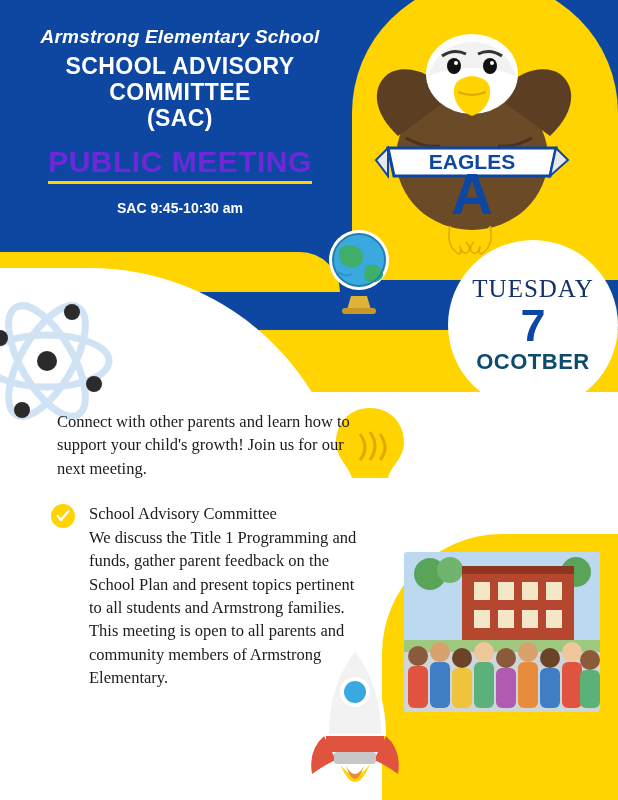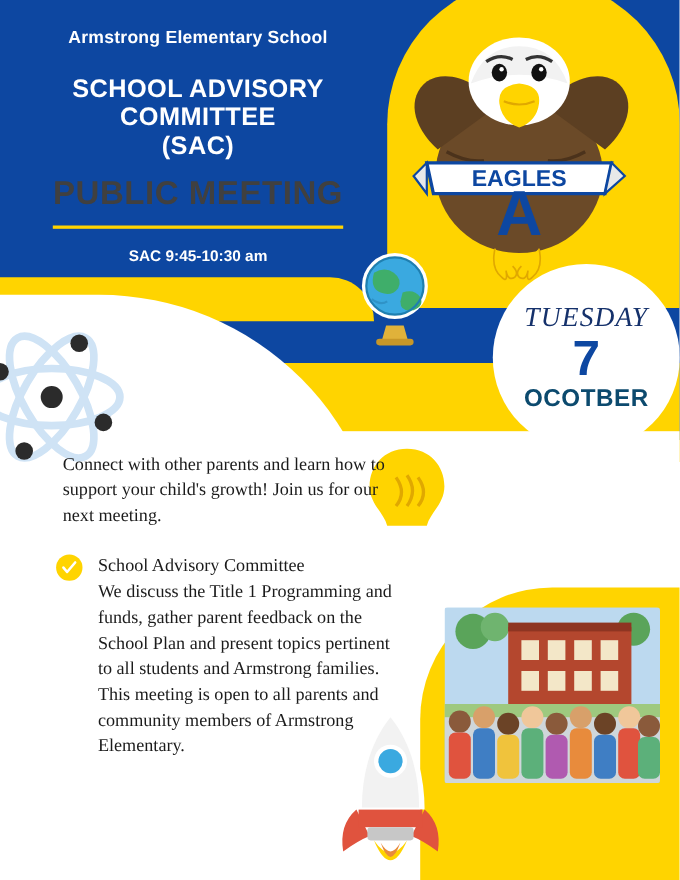--- a/index.html
+++ b/index.html
@@ -70,40 +70,41 @@
   
   .header-text {
     position: absolute;
     left: 0; top: 26px;
     width: 360px;
     text-align: center;
     z-index: 6;
     color: #ffffff;
   }
   .school-name {
-    font-size: 16px;
+    font-size: 19px;
     font-weight: 700;
     letter-spacing: .2px;
-    margin-bottom: 24px;
+    margin-bottom: 6px;
+    font-style: italic;
   }
   .sac-title {
     font-size: 23px;
     font-weight: 800;
     line-height: 1.12;
     letter-spacing: .4px;
   }
   .public-meeting {
     display: inline-block;
     margin-top: 14px;
     font-size: 30px;
     font-weight: 800;
-    color: #404040;
+    color: #6d28d9;
     letter-spacing: .5px;
     border-bottom: 3px solid #ffd400;
-    padding-bottom: 12px;
+    padding-bottom: 2px;
   }
   .sac-time {
     margin-top: 16px;
     font-size: 14px;
     font-weight: 700;
   }
   .in-person {
     margin-top: 22px;
     font-size: 15px;
     font-weight: 700;
@@ -130,21 +131,20 @@
     flex-direction: column;
     align-items: center;
     justify-content: center;
     color: #0d47a1;
   }
   .date-day {
     font-family: "Liberation Serif", serif;
     font-size: 25px;
     letter-spacing: 1px;
     color: #15316b;
-    font-style: italic;
   }
   .date-num {
     font-size: 45px;
     font-weight: 800;
     line-height: .95;
     margin: 2px 0 1px 0;
     color: #0d47a1;
   }
   .date-month {
     font-size: 22px;

